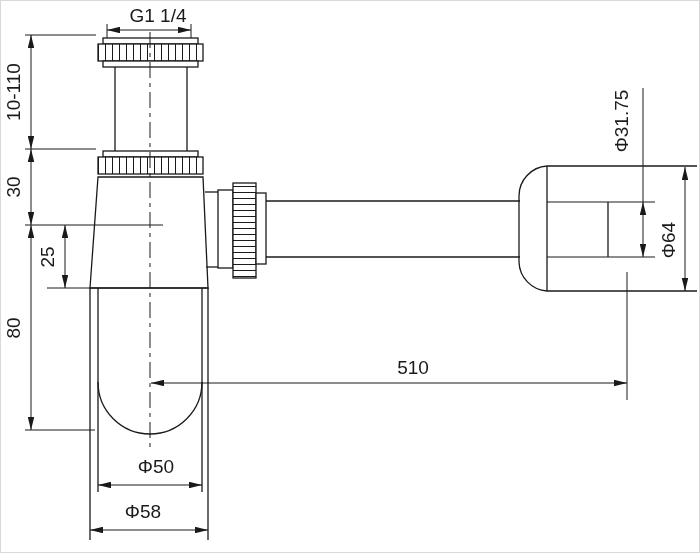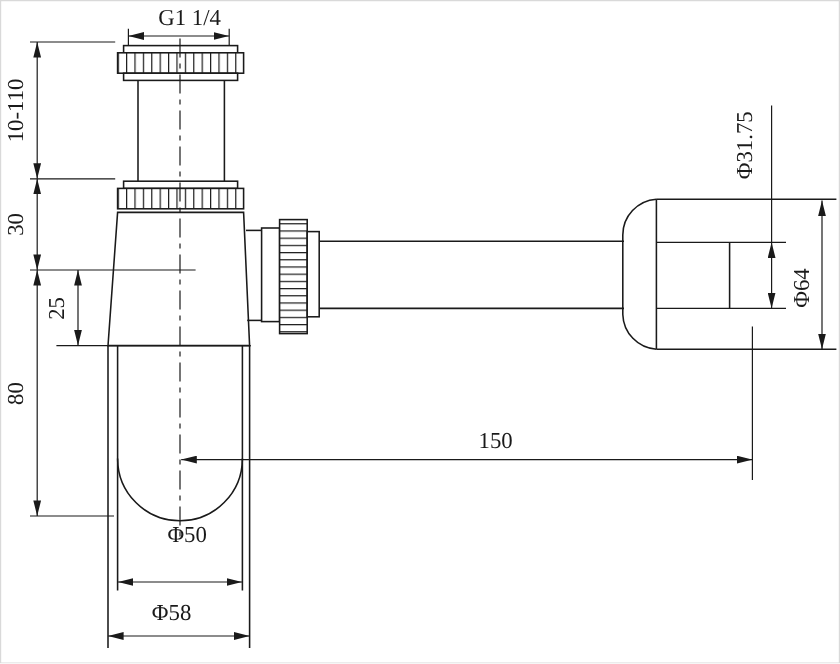--- a/index.html
+++ b/index.html
@@ -2,21 +2,21 @@
 <html><head>
 <meta charset="utf-8">
 <style>
   html,body { margin:0; padding:0; background:#ffffff; }
   .stage {
     position:relative;
     width:700px; height:553px;
     background:#ffffff;
     box-shadow: inset 0 0 0 1px #d9d9d9;
     overflow:hidden;
-    font-family:Liberation Serif, serif;
+    font-family:Liberation Sans, sans-serif;
   }
   .stage svg { position:absolute; left:0; top:0; }
   .lbl {
     position:absolute;
     width:110px; height:22px;
     text-align:center;
     font-size:19px;
     line-height:22px;
     color:#1a1a1a;
     white-space:nowrap;
@@ -122,19 +122,19 @@
       <line x1="643" y1="202" x2="643" y2="257" marker-start="url(#arw)" marker-end="url(#arw)"></line>
       <line x1="685" y1="167" x2="685" y2="291" marker-start="url(#arw)" marker-end="url(#arw)"></line>
     </g>
   </svg>
 
   <span class="lbl" style="left:103px; top:5px;">G1 1/4</span>
   <span class="lbl v" style="left:-41px; top:81px;">10-110</span>
   <span class="lbl v" style="left:-41px; top:176px;">30</span>
   <span class="lbl v" style="left:-7px;  top:246px;">25</span>
   <span class="lbl v" style="left:-41px; top:317px;">80</span>
-  <span class="lbl" style="left:358px; top:357px;">150</span>
-  <span class="lbl" style="left:101px; top:436px;">Φ50</span>
+  <span class="lbl" style="left:358px; top:357px;">510</span>
+  <span class="lbl" style="left:101px; top:456px;">Φ50</span>
   <span class="lbl" style="left:88px; top:501px;">Φ58</span>
   <span class="lbl v" style="left:567px; top:110px;">Φ31.75</span>
   <span class="lbl v" style="left:614px; top:229px;">Φ64</span>
 
 </div>
 
 </body></html>

